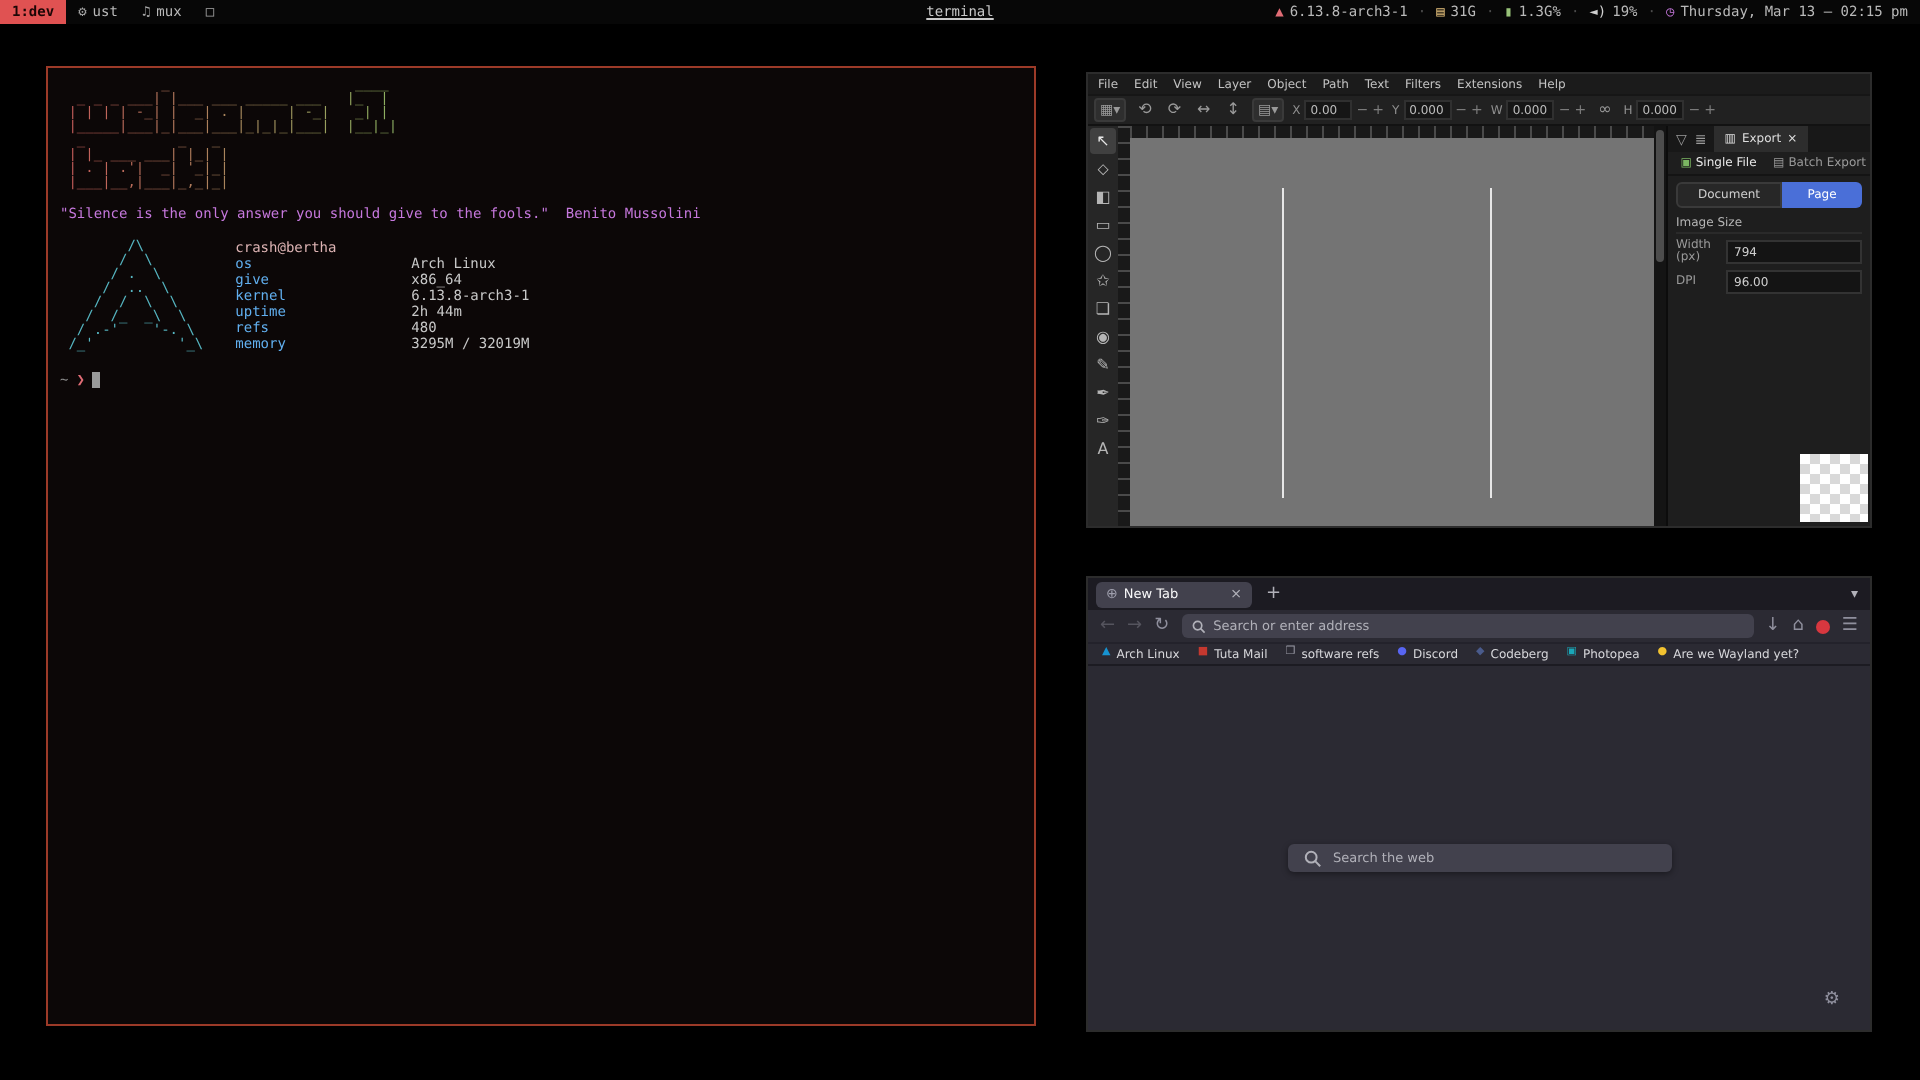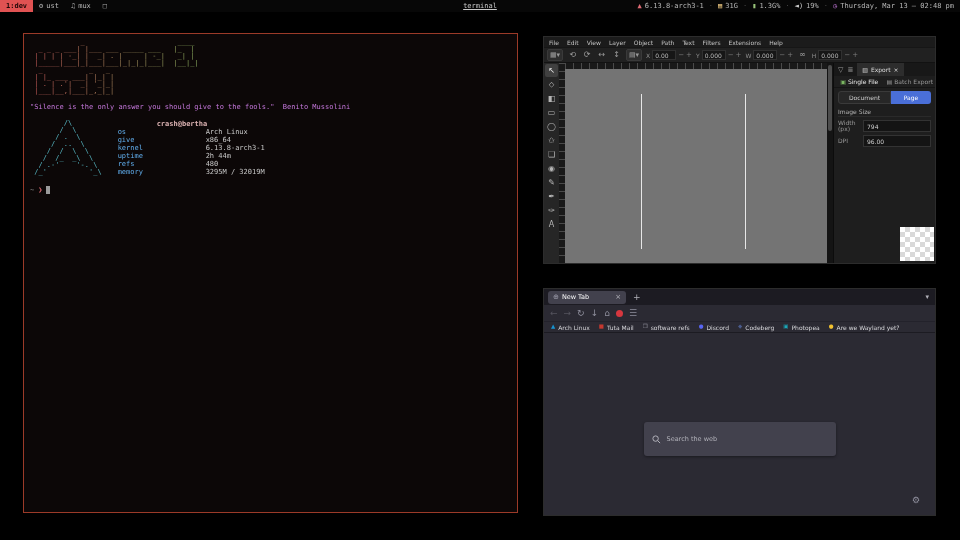--- a/index.html
+++ b/index.html
@@ -25,21 +25,21 @@
   .term-inner { padding:5px 6px; }
   .artline { font-size:7px; line-height:7px; white-space:pre;
              background:linear-gradient(90deg,#c75a5a,#8fae5f,#56b6c2,#b05aa6);
              -webkit-background-clip:text; background-clip:text;
              color:transparent; -webkit-text-fill-color:transparent; }
   .art-block { margin-bottom:2px; }
   .quote { margin-top:8px; font-size:7px; line-height:8px; color:#c678dd; white-space:pre; }
   .fetch { display:flex; gap:16px; margin-top:9px; }
   .logo { font-size:7px; line-height:7px; white-space:pre; color:#56b6c2; }
   .finfo { font-size:7px; line-height:8px; }
-  .fuser { color:#ddb3b3; font-weight:bold;margin-left:39px; }
+  .fuser { color:#ddb3b3; font-weight:normal; }
   .frow { display:flex;gap:44px; }
   .flabel { color:#61afef; width:44px; }
   .fval { color:#c8c8c8; }
   .prompt { margin-top:10px; font-size:7px; display:flex; align-items:center; gap:4px; }
   .pcwd { color:#8a8a8a; } .psym { color:#e06c75; }
   .cursor { display:inline-block; width:4px; height:8px; background:#9a9a9a; }
 
   
   .ink { position:absolute; left:543px; top:36px; width:393px; height:228px;
          background:#1b1b1b; border:1px solid #2c2c2c; overflow:hidden; }
@@ -111,21 +111,21 @@
             align-items:center; gap:4px; padding-left:5px; }
   .url-ph { color:#b1b1b9; font-size:6.5px; }
   .reddot { width:7px; height:7px; border-radius:50%; background:#d7373f; }
   .bmbar { height:11px; background:#2b2a33; border-top:1px solid #23222b;
            display:flex; align-items:center; gap:9px; padding-left:7px; }
   .bm { display:flex; align-items:center; gap:3px; }
   .bm-ic { font-size:5.5px; line-height:5.5px; }
   .bm-label { color:#d7d7db; font-size:6px; }
   .content { position:absolute; left:0; top:44px; right:0; bottom:0; background:#2b2a33; }
   .websearch { position:absolute; left:50%; transform:translateX(-50%); top:89px;
-               width:192px; height:34px; background:#42414d; border-radius:3px;
+               width:192px; height:14px; background:#42414d; border-radius:3px;
                box-shadow:0 1px 3px rgba(0,0,0,.4); display:flex; align-items:center;
                gap:6px; padding-left:8px; }
   .ws-ph { color:#b1b1b9; font-size:6.5px; }
   .gear { position:absolute; right:15px; bottom:10px; color:#8f8f9d; font-size:9px; }
   .mag { flex:none; }
 </style>
 </head>
 <body>
 
 <div class="topbar">
@@ -160,21 +160,21 @@
       <span>1.3G%</span>
     </span>
     <span class="sep">·</span>
     <span class="seg">
       <span style="color: rgb(208, 208, 208);">◄)</span>
       <span>19%</span>
     </span>
     <span class="sep">·</span>
     <span class="seg">
       <span style="color: rgb(198, 120, 221);">◷</span>
-      <span>Thursday, Mar 13 — 02:48 pm</span>
+      <span>Thursday, Mar 13 — 02:15 pm</span>
     </span>
   </div>
 </div>
 
 <div class="term">
   <div class="term-inner">
     <div class="art-block">
       <div class="artline">            _                      ____</div>
       <div class="artline">  _ _ _ ___| |___ ___ _____ ___   |_  |</div>
       <div class="artline"> | | | | -_| |  _| . |     | -_|   _| |</div>
@@ -347,20 +347,27 @@
       <span class="tab-title">New Tab</span>
       <span class="tab-close">×</span>
     </div>
     <span class="newtab-btn">+</span>
     <span class="tablist-btn">▾</span>
   </div>
   <div class="navbar">
     <span class="navic dim">←</span>
     <span class="navic dim">→</span>
     <span class="navic">↻</span>
+    <div class="urlbar">
+      <svg class="mag" width="7" height="7" viewBox="0 0 10 10">
+        <circle cx="4" cy="4" r="3" fill="none" stroke="#b1b1b9" stroke-width="1.2"></circle>
+        <line x1="6.2" y1="6.2" x2="9" y2="9" stroke="#b1b1b9" stroke-width="1.2"></line>
+      </svg>
+      <span class="url-ph">Search or enter address</span>
+    </div>
     <span class="navic">↓</span>
     <span class="navic">⌂</span>
     <span class="reddot"></span>
     <span class="navic">☰</span>
   </div>
   <div class="bmbar">
     <span class="bm">
       <span class="bm-ic" style="color: rgb(23, 147, 209);">▲</span>
       <span class="bm-label">Arch Linux</span>
     </span>

